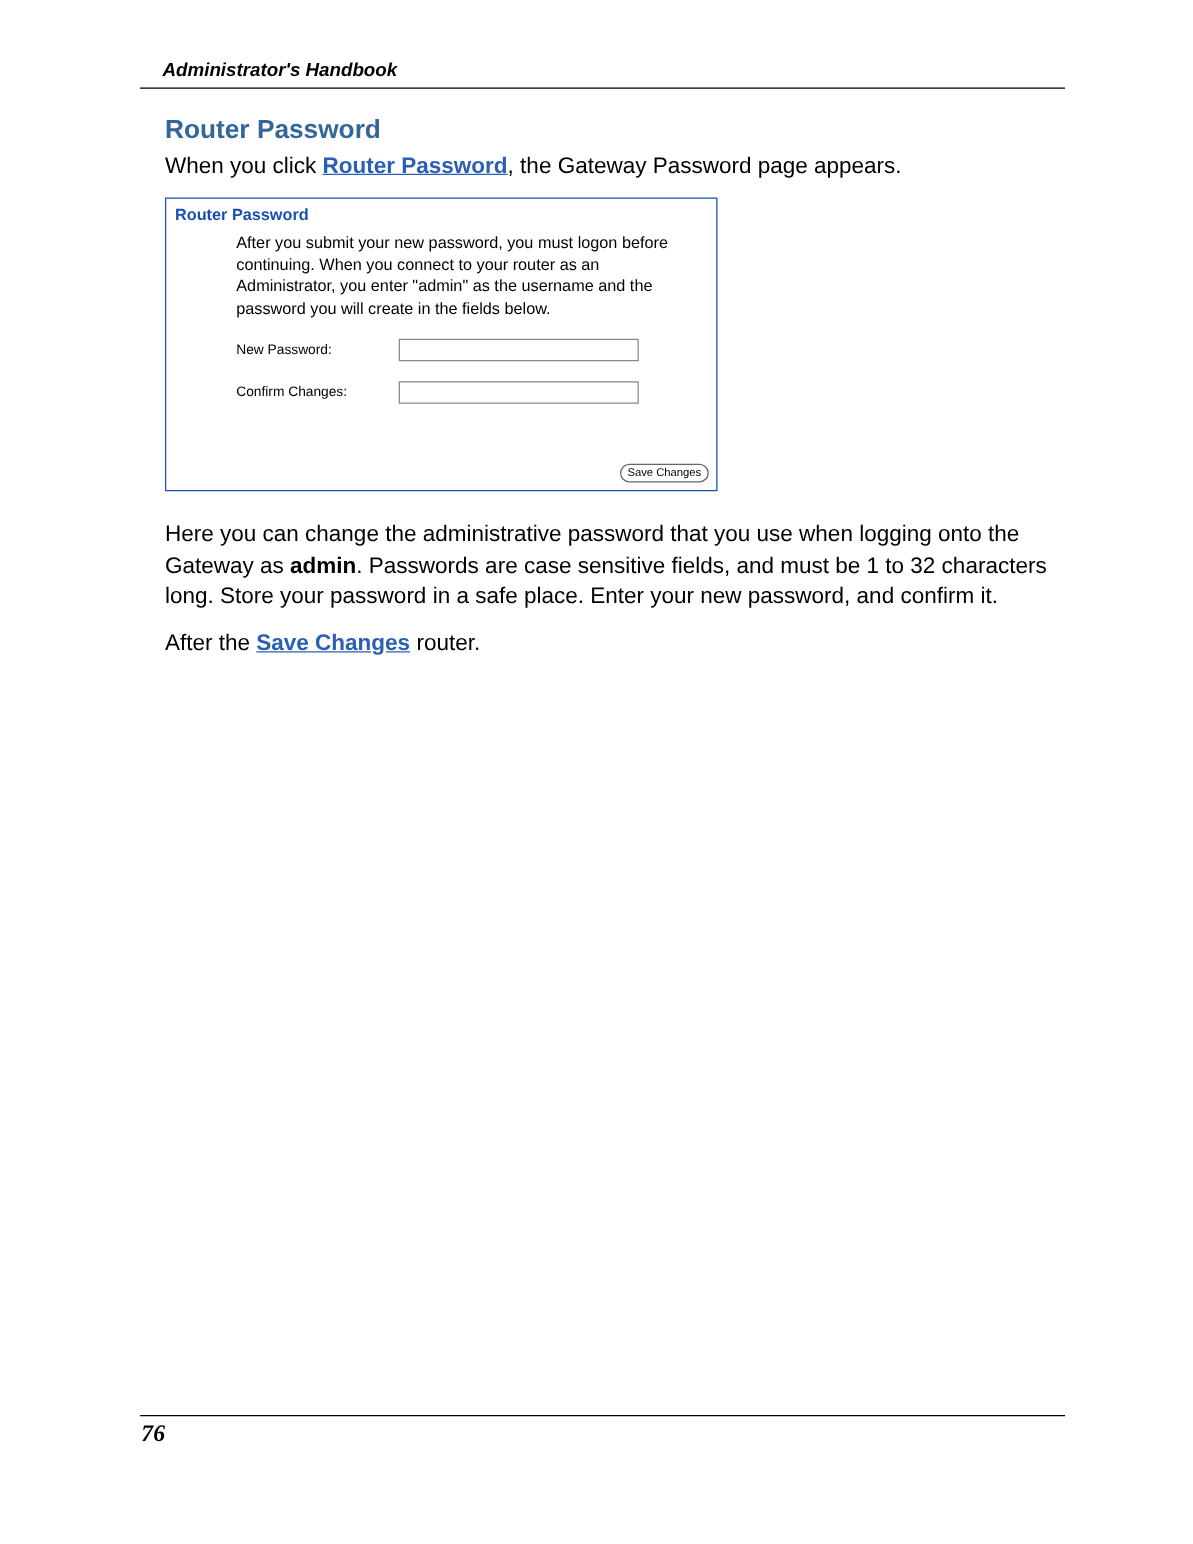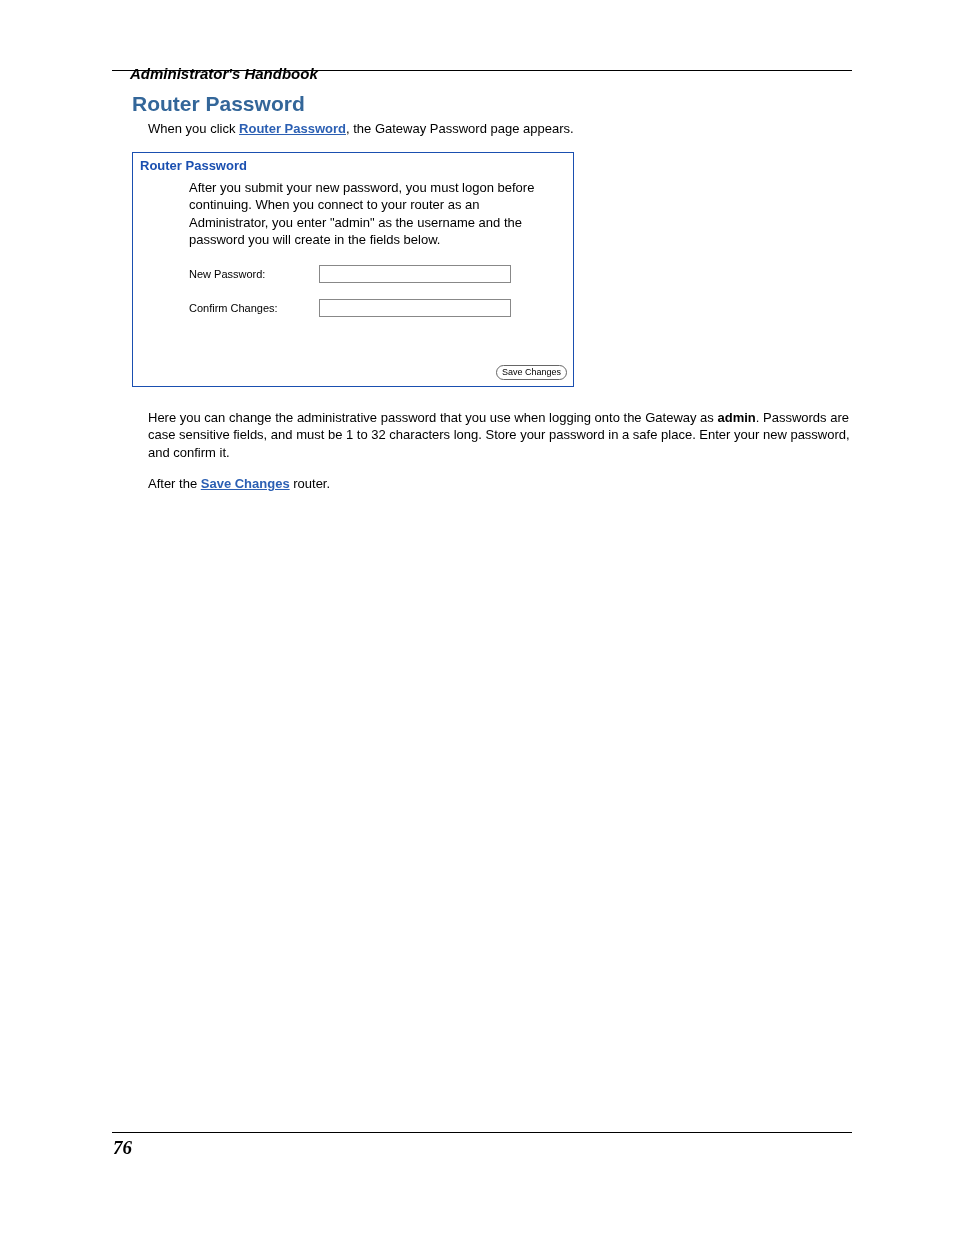--- a/index.html
+++ b/index.html
@@ -12,21 +12,21 @@
     color: #000;
     position: relative;
   }
   .page {
     position: relative;
     width: 954px;
     height: 1235px;
   }
   .running-head {
     position: absolute;
-    top: 65px;
+    top: 48px;
     left: 130px;
     font-style: italic;
     font-weight: bold;
     font-size: 15px;
     font-family: Arial, Helvetica, sans-serif;
   }
   .hr-top {
     position: absolute;
     top: 70px;
     left: 112px;
@@ -40,23 +40,23 @@
     width: 718px;
   }
   .section-title {
     color: #336699;
     font-weight: bold;
     font-size: 21px;
     margin: 0 0 4px 0;
     font-family: Arial, Helvetica, sans-serif;
   }
   .body-text {
-    font-size: 13px;
+    font-size: 18px;
     line-height: 1.35;
-    margin: 0 0 14px 16px;
+    margin: 0 0 14px 0;
   }
   .link-blue {
     color: #2b5fb3;
     text-decoration: underline;
     font-weight: bold;
   }
   .panel {
     border: 1px solid #1a4fb0;
     width: 440px;
     margin: 10px 0 22px 0;

